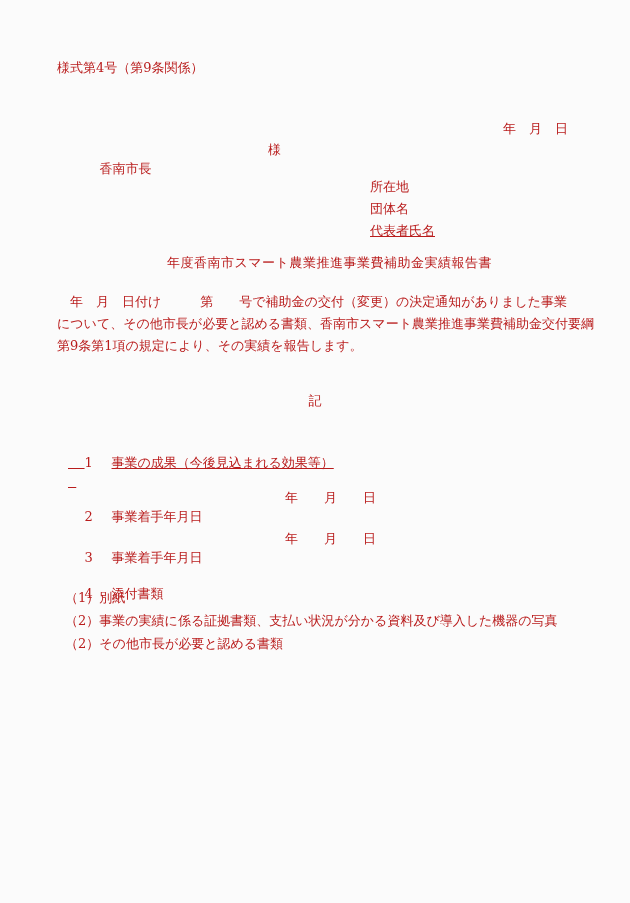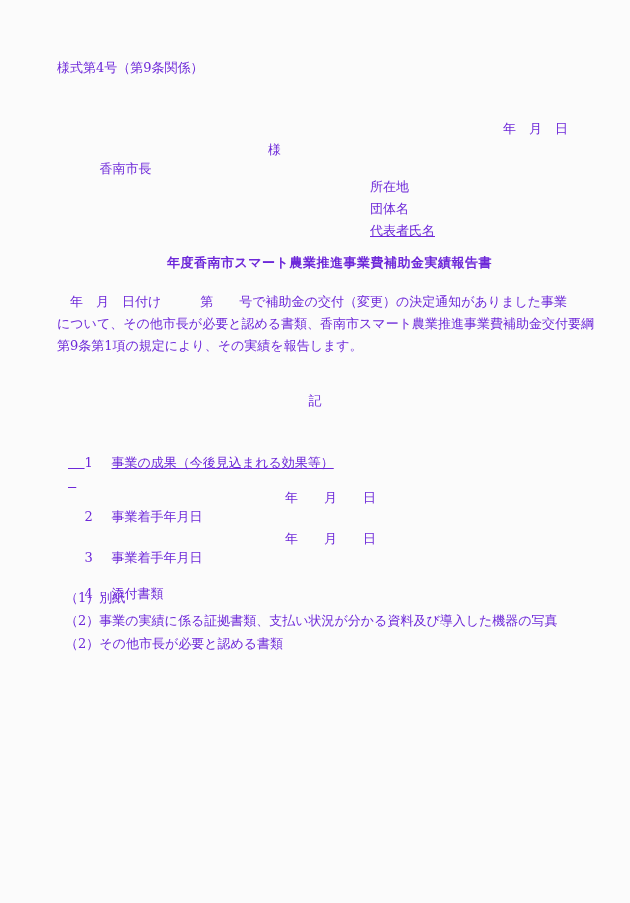--- a/index.html
+++ b/index.html
@@ -6,21 +6,21 @@
     margin: 0;
     padding: 0;
     background: #e8e8e8;
   }
   .page {
     position: relative;
     width: 630px;
     height: 903px;
     margin: 0 auto;
     background: #fbfbfb;
-    color: #6d28d9;
+    color: #b91c1c;
     font-family: "DejaVu Serif", "Liberation Serif", serif;
     font-size: 13px;
     line-height: 19px;
     overflow: hidden;
   }
   .line { position: absolute; white-space: pre; }
   .center { left: 0; width: 100%; text-align: center; }
   .num {
     display: inline-block;
     width: 27px;
@@ -29,21 +29,21 @@
     position: absolute;
     left: 217px;
     top: 0;
     white-space: pre;
   }
   .honorific {
     position: absolute;
     left: 185px;
     top: 0;
   }
-  .title-line { letter-spacing: 0.5px; font-weight: bold; }
+  .title-line { letter-spacing: 0.5px; }
 </style>
 </head>
 <body>
 
 <div class="page">
 
   <div class="line" style="left:57px; top:58px;">様式第4号（第9条関係）</div>
 
   <div class="line" style="right:62px; top:119px;">年　月　日</div>
 

